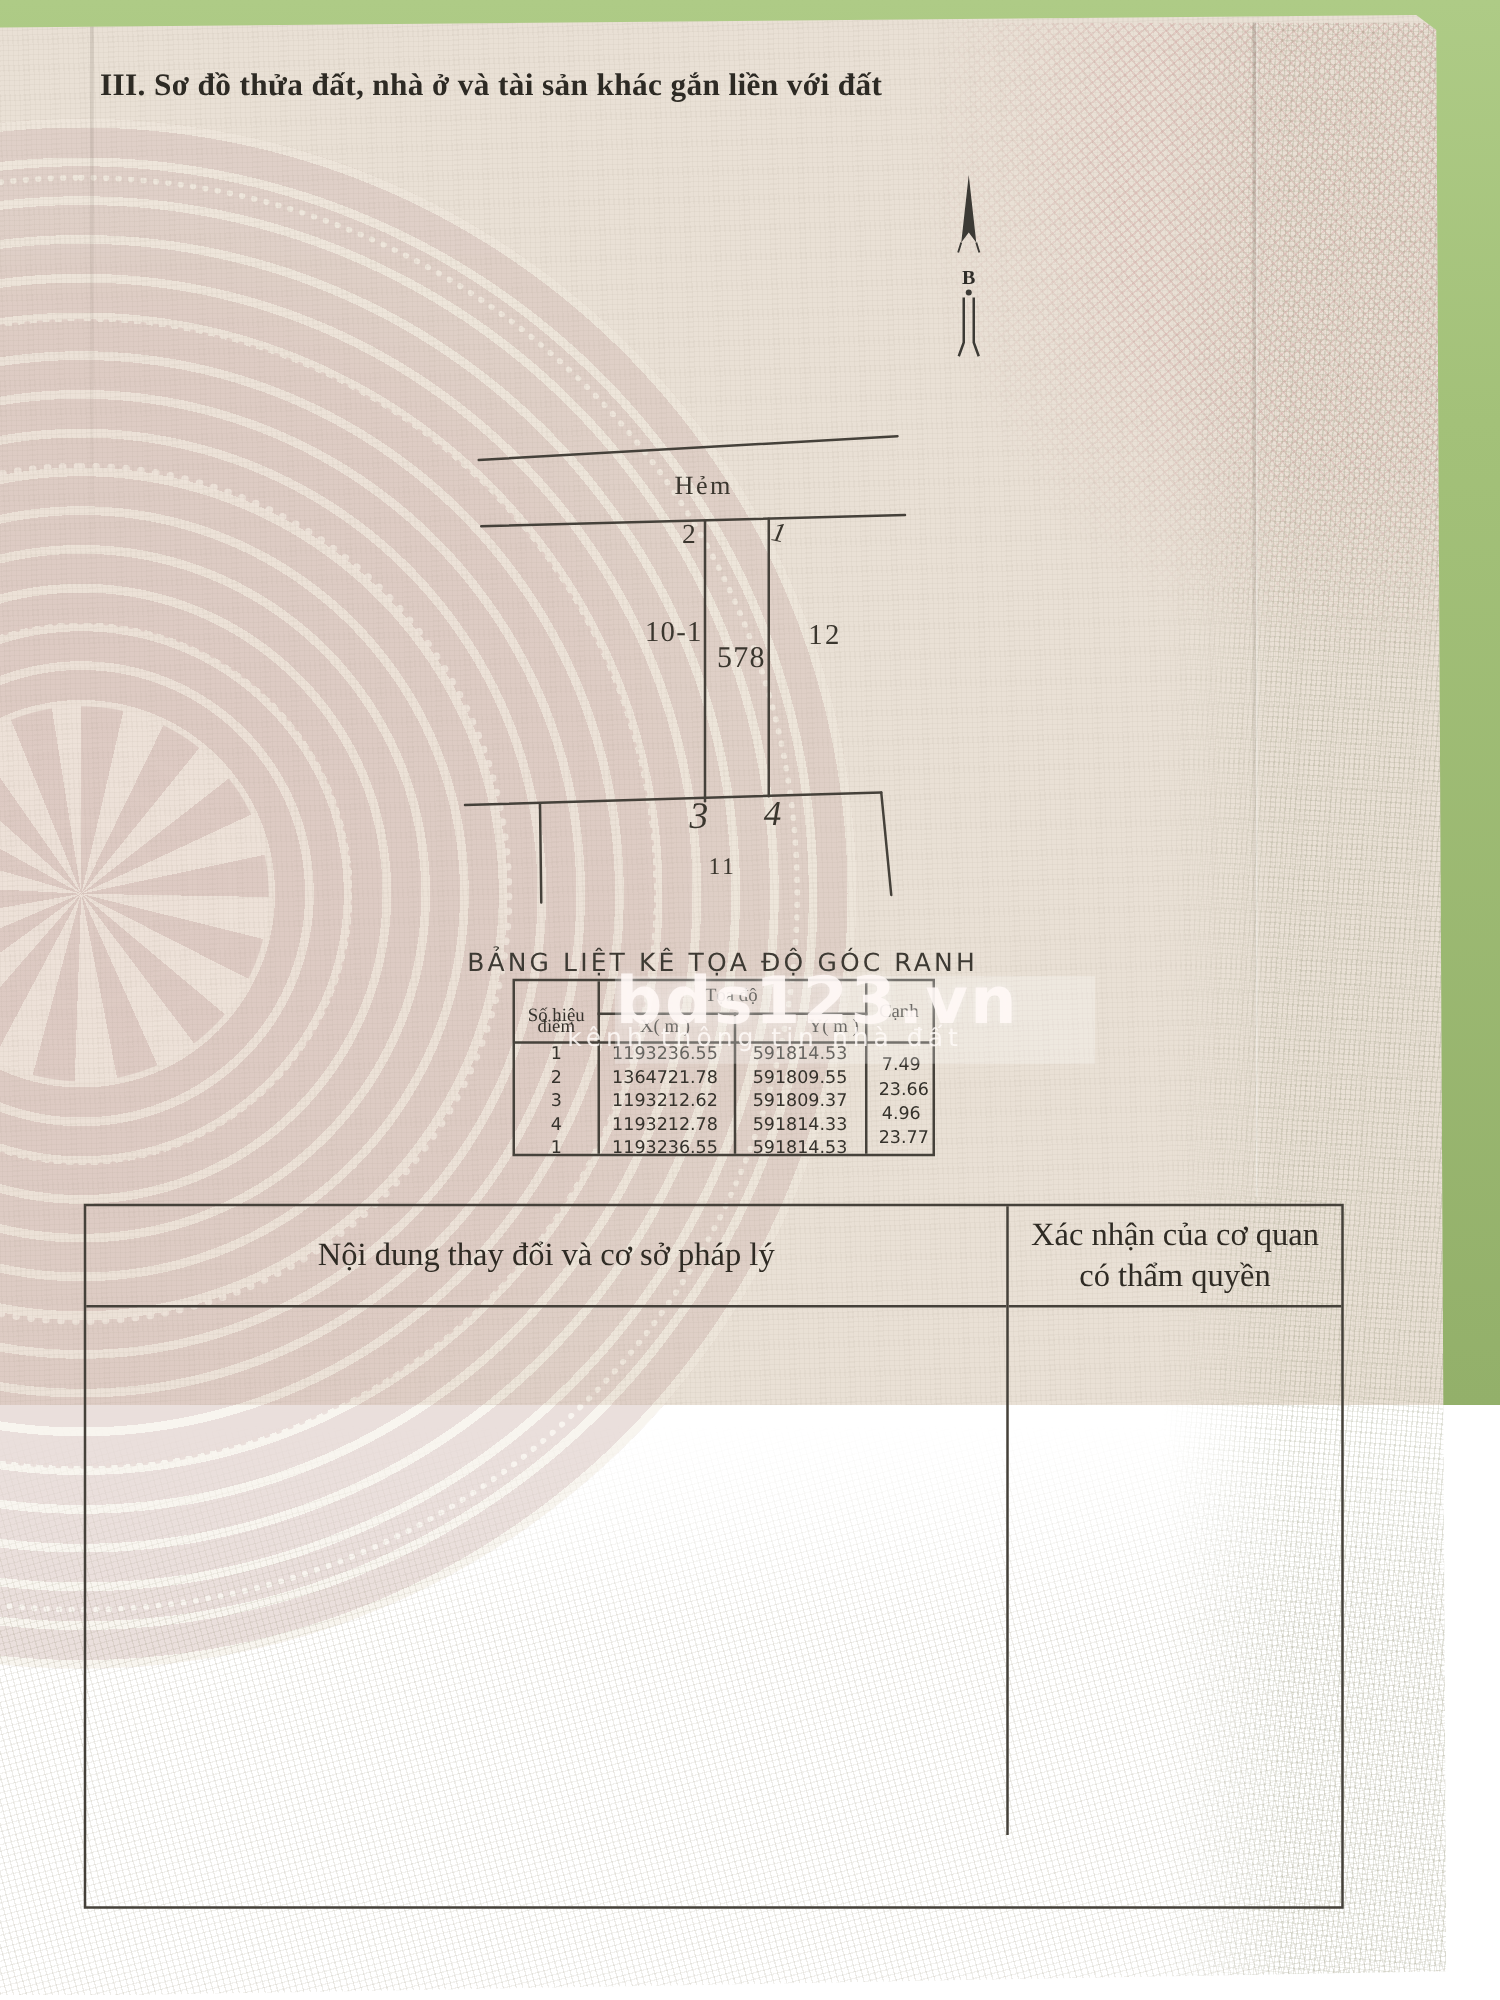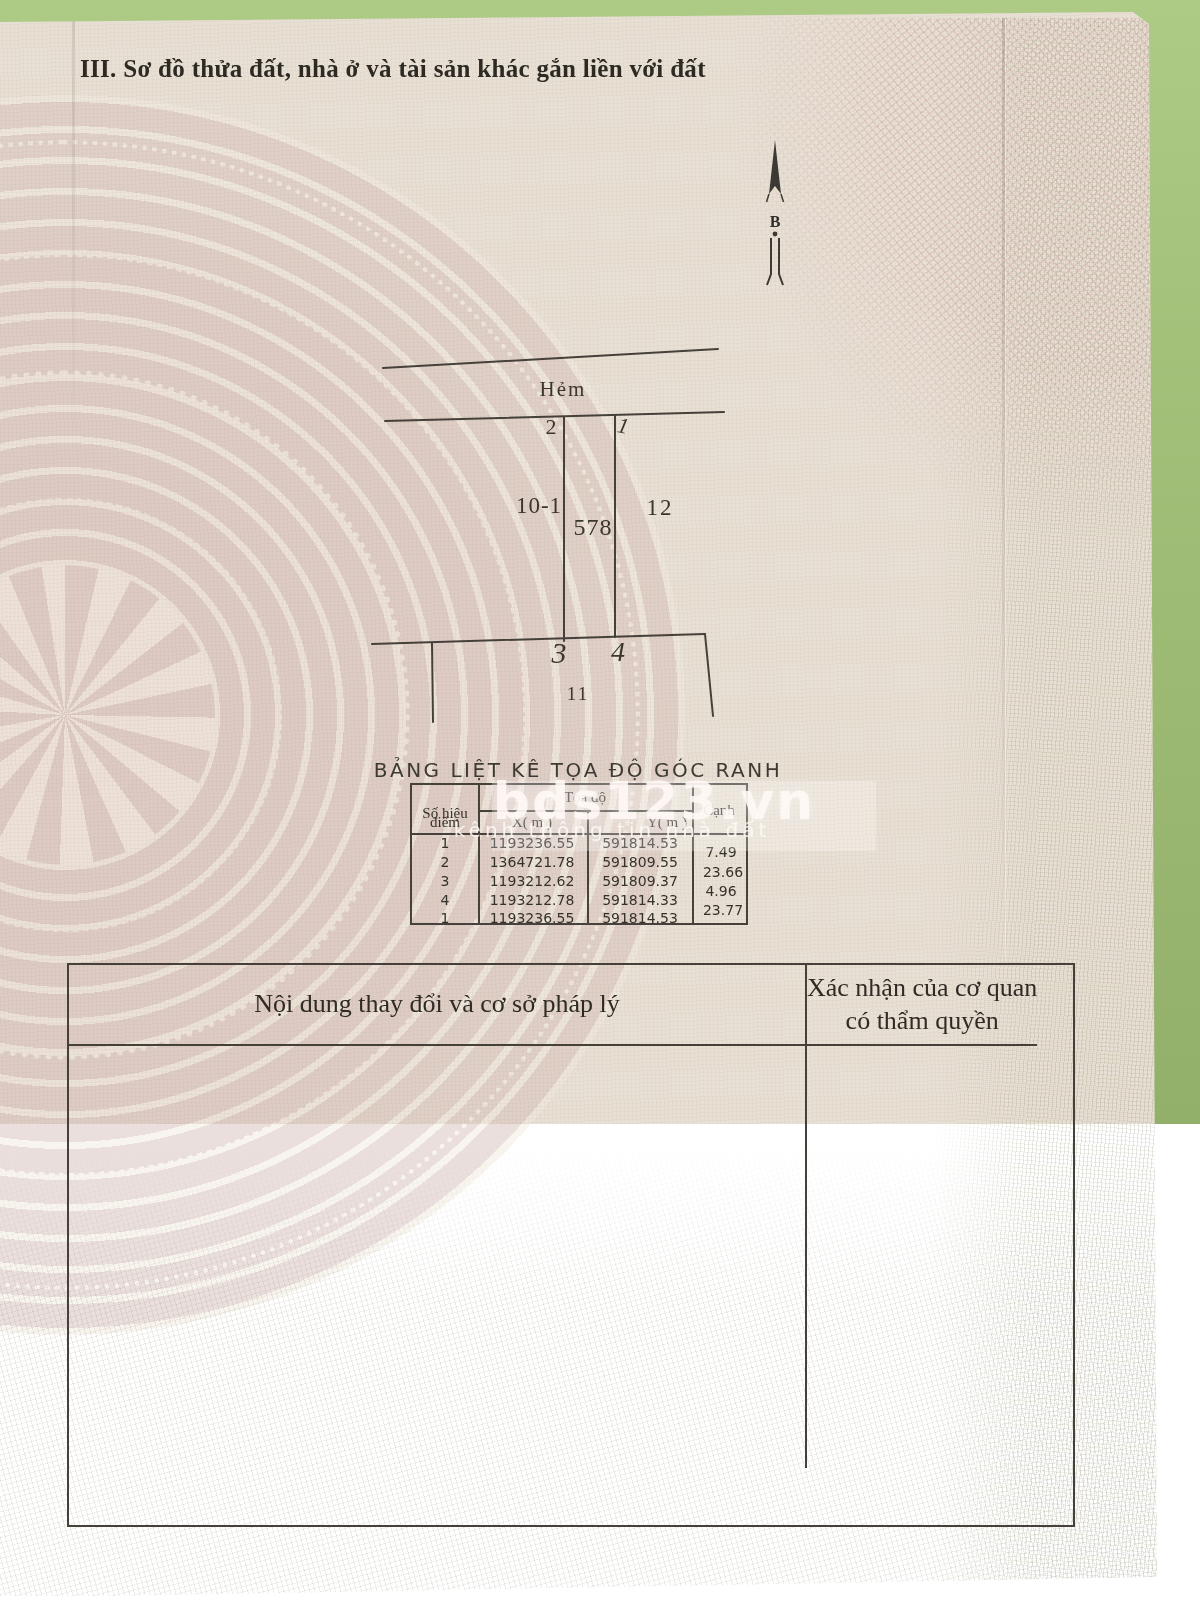--- a/index.html
+++ b/index.html
@@ -79,21 +79,21 @@
             text-shadow:0 0 8px rgba(255,255,255,.35);}
   #wm-tag{left:612px;top:830px;z-index:7;font-family:"DejaVu Sans",sans-serif;
           font-size:20px;color:rgba(255,250,248,.85);letter-spacing:4px;}
 
   
   #sec4{position:absolute;left:67px;top:963px;width:1004px;height:560px;border:2px solid #45413a;}
   #sec4-title{height:53px;border-bottom:2px solid #45413a;display:flex;align-items:center;
               justify-content:center;font-size:28px;font-weight:bold;color:#2e2b25;}
   #sec4-cols{display:flex;height:503px;}
   #sec4-left{width:736px;border-right:2px solid #45413a;display:flex;flex-direction:column;}
-  #sec4-right{flex:1;display:flex;flex-direction:row;}
+  #sec4-right{flex:1;display:flex;flex-direction:column;}
   .sec4-hdr{height:79px;border-bottom:2px solid #45413a;display:flex;flex-direction:column;
             align-items:center;justify-content:center;font-size:26px;color:#2f2b24;text-align:center;line-height:1.25;}
   .sec4-body{flex:1;}
 
   svg{position:absolute;pointer-events:none;}
 </style>
 </head>
 <body>
 
 <div id="stage">

